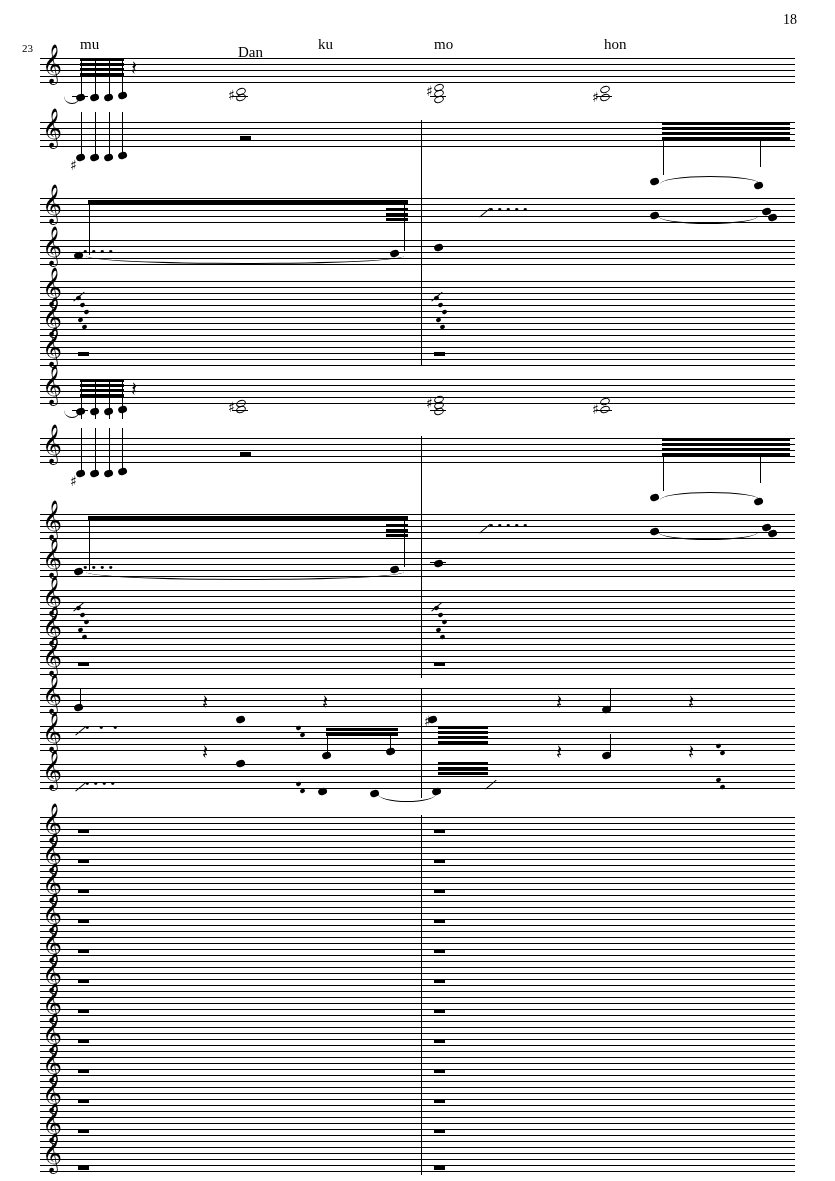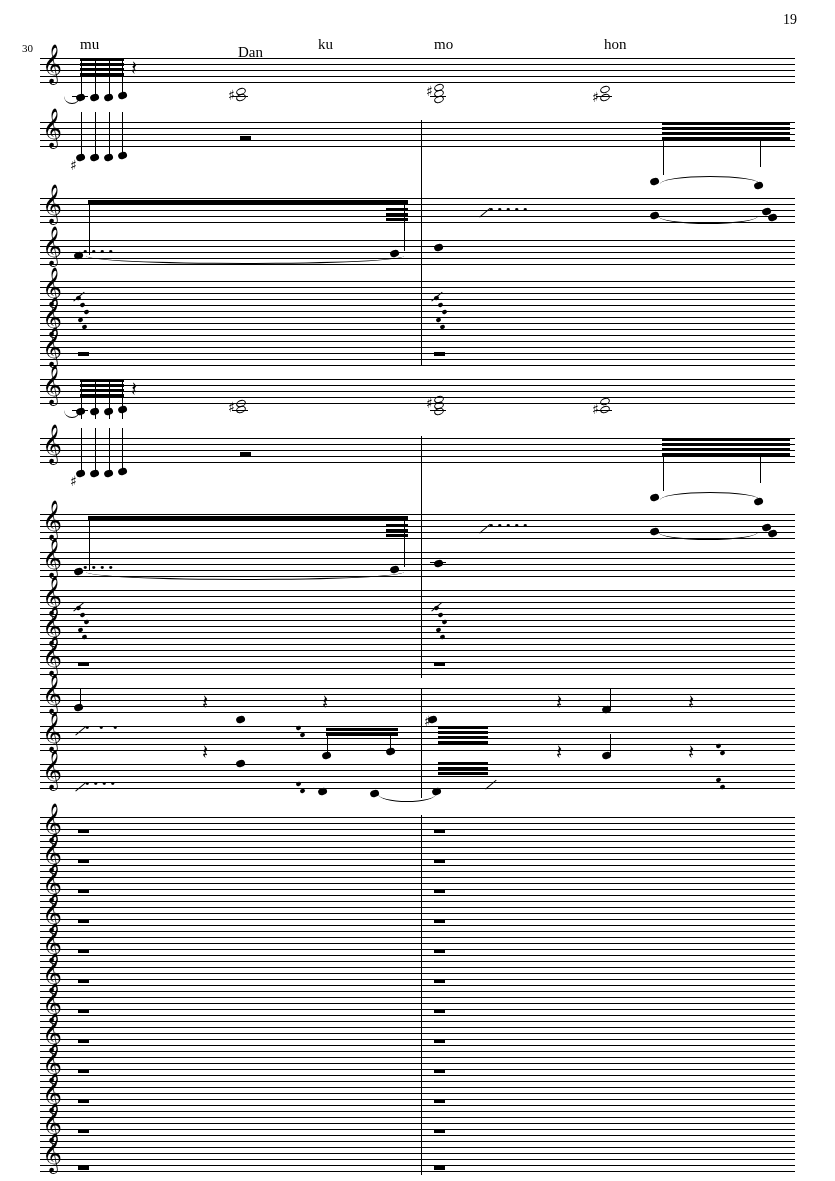--- a/index.html
+++ b/index.html
@@ -153,22 +153,22 @@
     background: #000000;
     border-radius: 50%;
     transform: rotate(-20deg);
   }
 </style>
 </head>
 <body>
 
 <div id="page">
 
-  <div class="page-number">19</div>
-  <div class="measure-number" style="left:22px; top:42px;">30</div>
+  <div class="page-number">18</div>
+  <div class="measure-number" style="left:22px; top:42px;">23</div>
 
   <div class="lyric" style="left:80px; top:36px;">mu</div>
   <div class="lyric" style="left:238px; top:44px;">Dan</div>
   <div class="lyric" style="left:318px; top:36px;">ku</div>
   <div class="lyric" style="left:434px; top:36px;">mo</div>
   <div class="lyric" style="left:604px; top:36px;">hon</div>
 
   <div class="staff" style="top:58px;">
     <div class="line l0"></div>
     <div class="line l1"></div>

